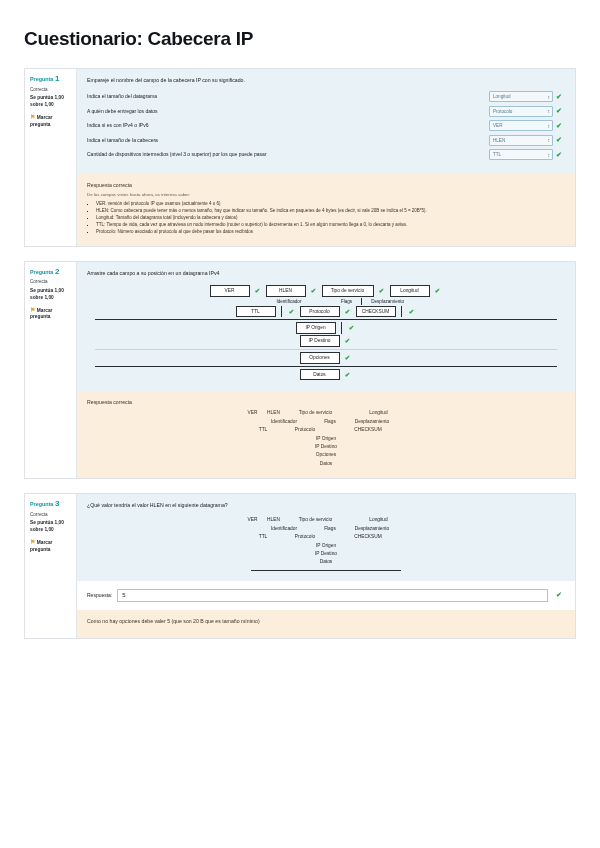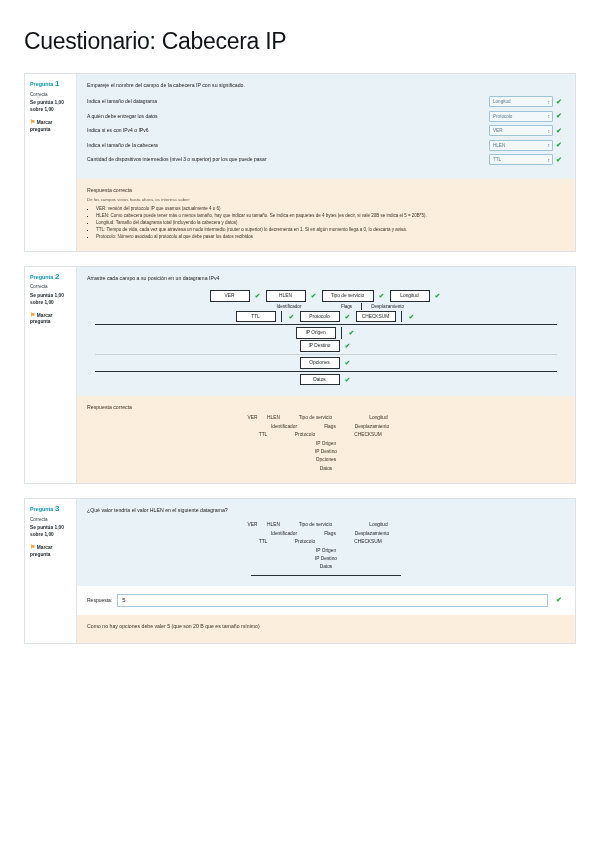--- a/index.html
+++ b/index.html
@@ -9,22 +9,22 @@
     height: 848px;
     background: #ffffff;
     font-family: "Liberation Sans", sans-serif;
     color: #1d2125;
     overflow: hidden;
   }
 
   .page { padding: 0 24px; }
 
   .page-title {
-    font-size: 23px;
-    font-weight: normal;
+    font-size: 19px;
+    font-weight: bold;
     letter-spacing: -0.3px;
     color: #111418;
     padding: 28px 0 18px 0;
   }
 
   
   .qcard {
     display: flex;
     align-items: stretch;
     border: 1px solid #dee2e6;

